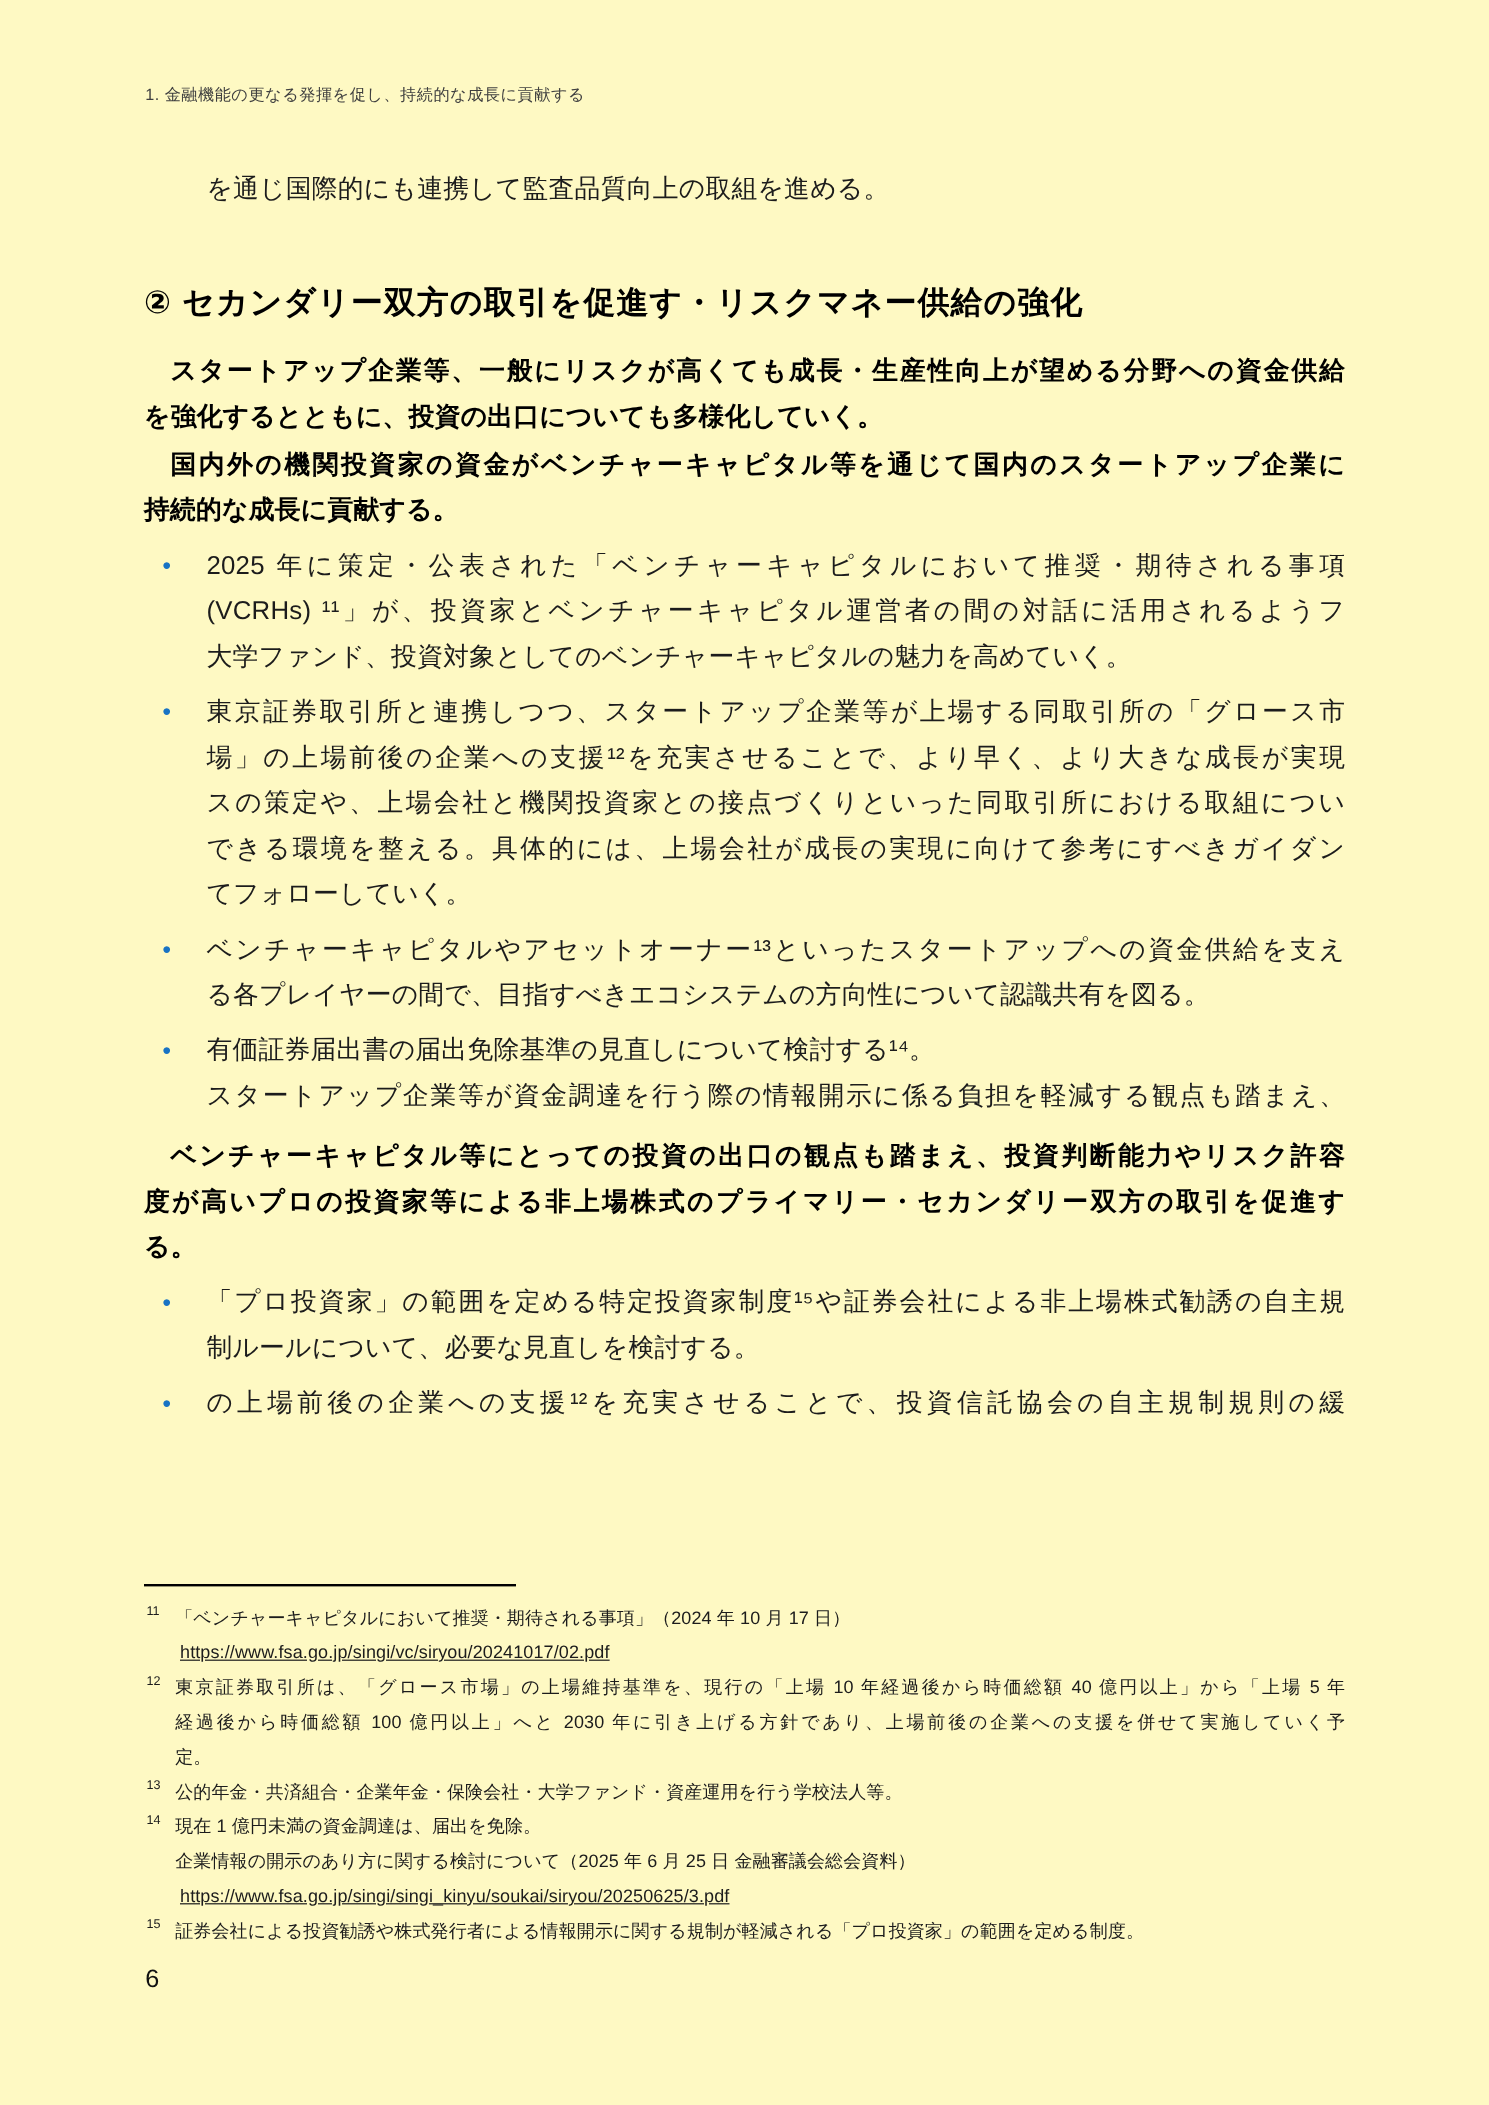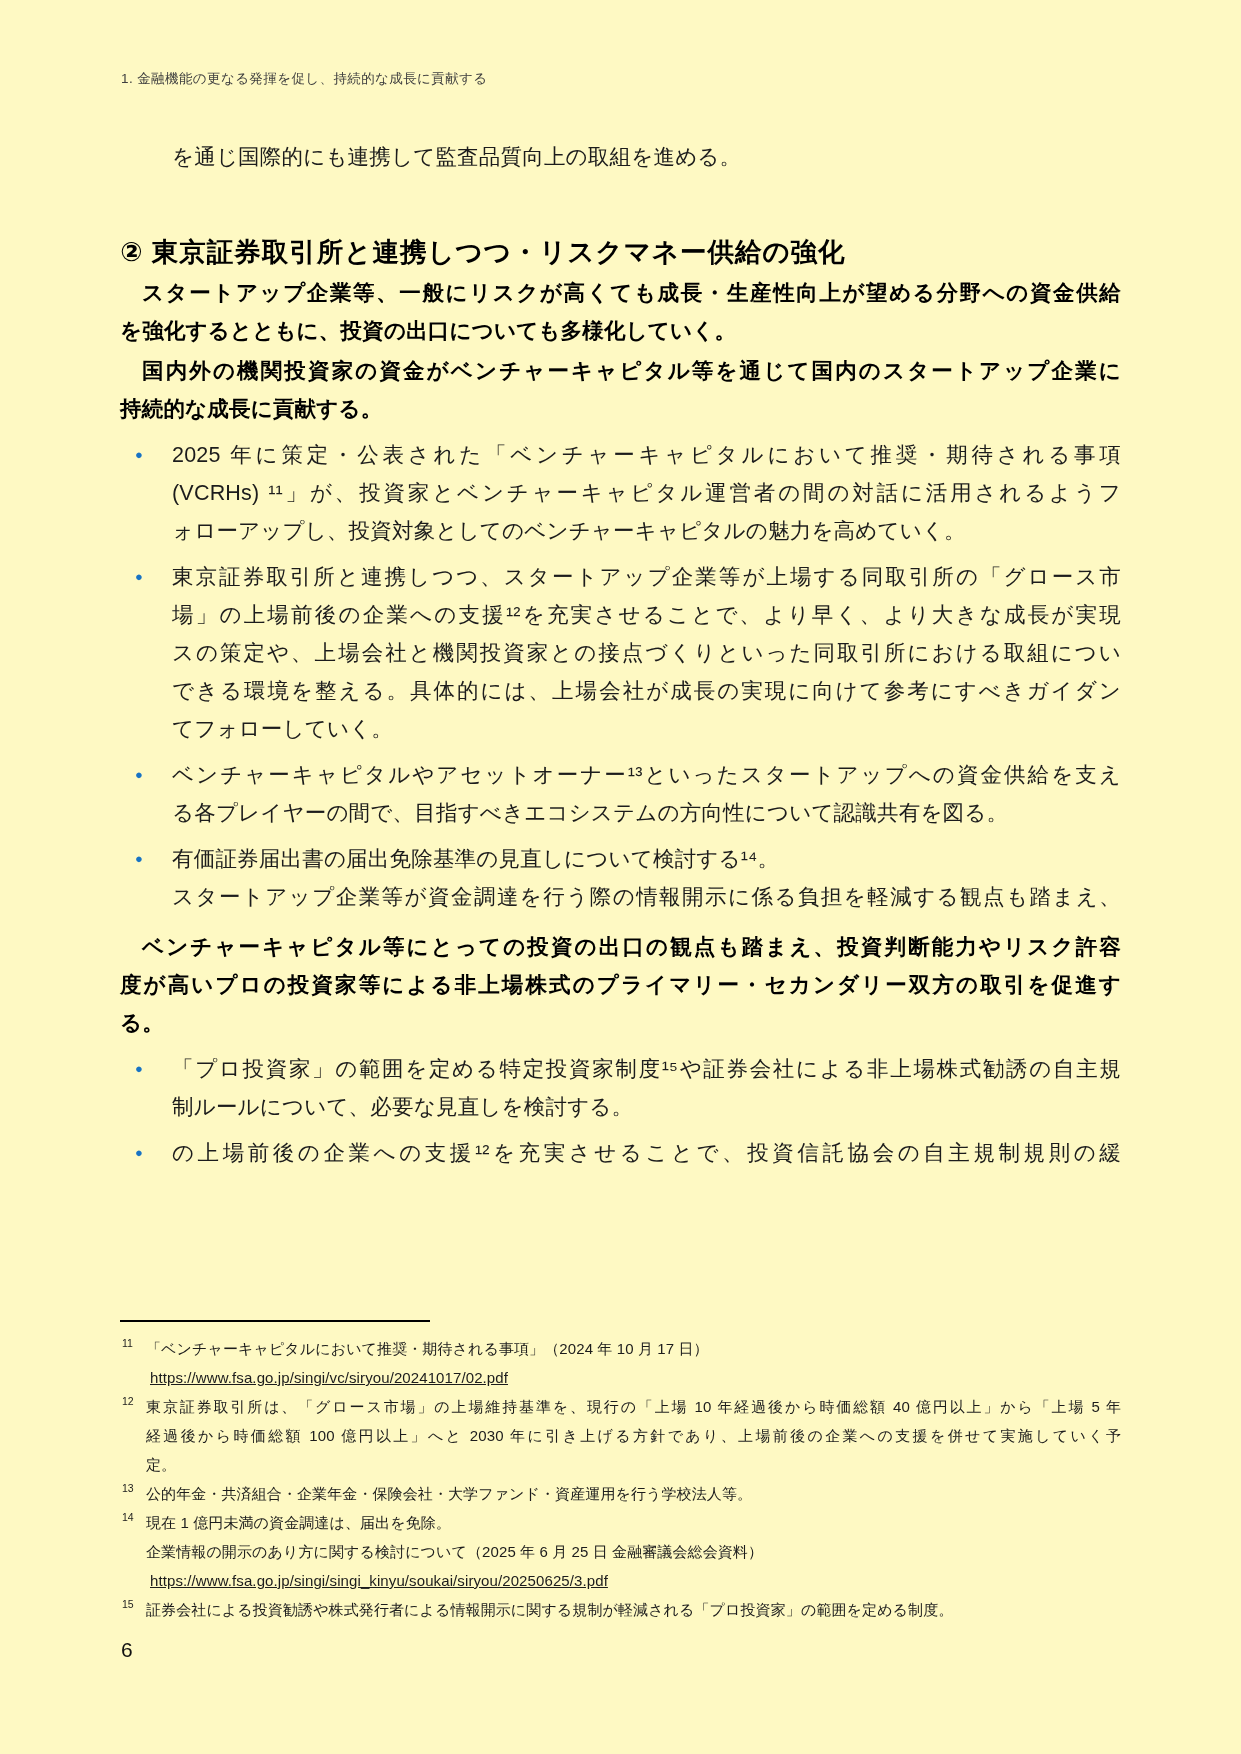--- a/index.html
+++ b/index.html
@@ -12,21 +12,21 @@
   }
   .content{position:absolute;top:138px;left:120px;width:1001px;font-size:21.5px;}
   .ln{line-height:38px;text-align:justify;text-align-last:justify;letter-spacing:.2px;}
   .ln.fin{text-align-last:left;}
   .cont{margin:0;padding-left:52px;}
   .heading{
     margin:54px 0 0 0;font-size:26.5px;font-weight:700;color:#000;line-height:44px;letter-spacing:1px;
   }
   .lead{font-weight:700;color:#000;}
   .lead .ln.ind{padding-left:22px;}
-  .lead1{margin-top:0;}
+  .lead1{margin-top:16px;}
   .lead2{margin-top:2px;}
   .lead3{margin-top:12px;}
   .blist{margin:0;}
   .bullet{position:relative;padding-left:52px;margin-top:8px;}
   .bullet .marker{
     position:absolute;left:15px;top:0;line-height:38px;font-size:13px;color:var(--bullet-color,#1873C4);
   }
   .footnotes{position:absolute;top:1320px;left:120px;width:1001px;font-size:15px;color:#1c1c1c;}
   .fn-sep{width:310px;border-top:2px solid #000;margin:0 0 12px 0;height:0;}
   .fn{position:relative;padding-left:26px;}
@@ -45,38 +45,38 @@
   <div class="running-header">
     <span>1. 金融機能の更なる発揮を促し、持続的な成長に貢献する</span>
   </div>
 
   <div class="content">
 
     <div class="cont">
       <div class="ln fin">を通じ国際的にも連携して監査品質向上の取組を進める。</div>
     </div>
 
-    <h2 class="heading">② 東京証券取引所と連携しつつ・リスクマネー供給の強化</h2>
+    <h2 class="heading">② セカンダリー双方の取引を促進す・リスクマネー供給の強化</h2>
 
     <div class="lead lead1">
       <div class="ln ind">スタートアップ企業等、一般にリスクが高くても成長・生産性向上が望める分野への資金供給</div>
       <div class="ln fin">を強化するとともに、投資の出口についても多様化していく。</div>
     </div>
 
     <div class="lead lead2">
       <div class="ln ind">国内外の機関投資家の資金がベンチャーキャピタル等を通じて国内のスタートアップ企業に</div>
       <div class="ln fin">持続的な成長に貢献する。</div>
     </div>
 
     <div class="blist">
       <div class="bullet">
         <span class="marker">●</span>
         <div class="ln">2025 年に策定・公表された「ベンチャーキャピタルにおいて推奨・期待される事項</div>
         <div class="ln">(VCRHs) ¹¹」が、投資家とベンチャーキャピタル運営者の間の対話に活用されるようフ</div>
-        <div class="ln fin">ォローアップし、投資対象としてのベンチャーキャピタルの魅力を高めていく。</div>
+        <div class="ln fin">大学ファンド、投資対象としてのベンチャーキャピタルの魅力を高めていく。</div>
       </div>
       <div class="bullet">
         <span class="marker">●</span>
         <div class="ln">東京証券取引所と連携しつつ、スタートアップ企業等が上場する同取引所の「グロース市</div>
         <div class="ln">場」の上場前後の企業への支援¹²を充実させることで、より早く、より大きな成長が実現</div>
         <div class="ln">スの策定や、上場会社と機関投資家との接点づくりといった同取引所における取組につい</div>
         <div class="ln">できる環境を整える。具体的には、上場会社が成長の実現に向けて参考にすべきガイダン</div>
         <div class="ln fin">てフォローしていく。</div>
       </div>
       <div class="bullet">

